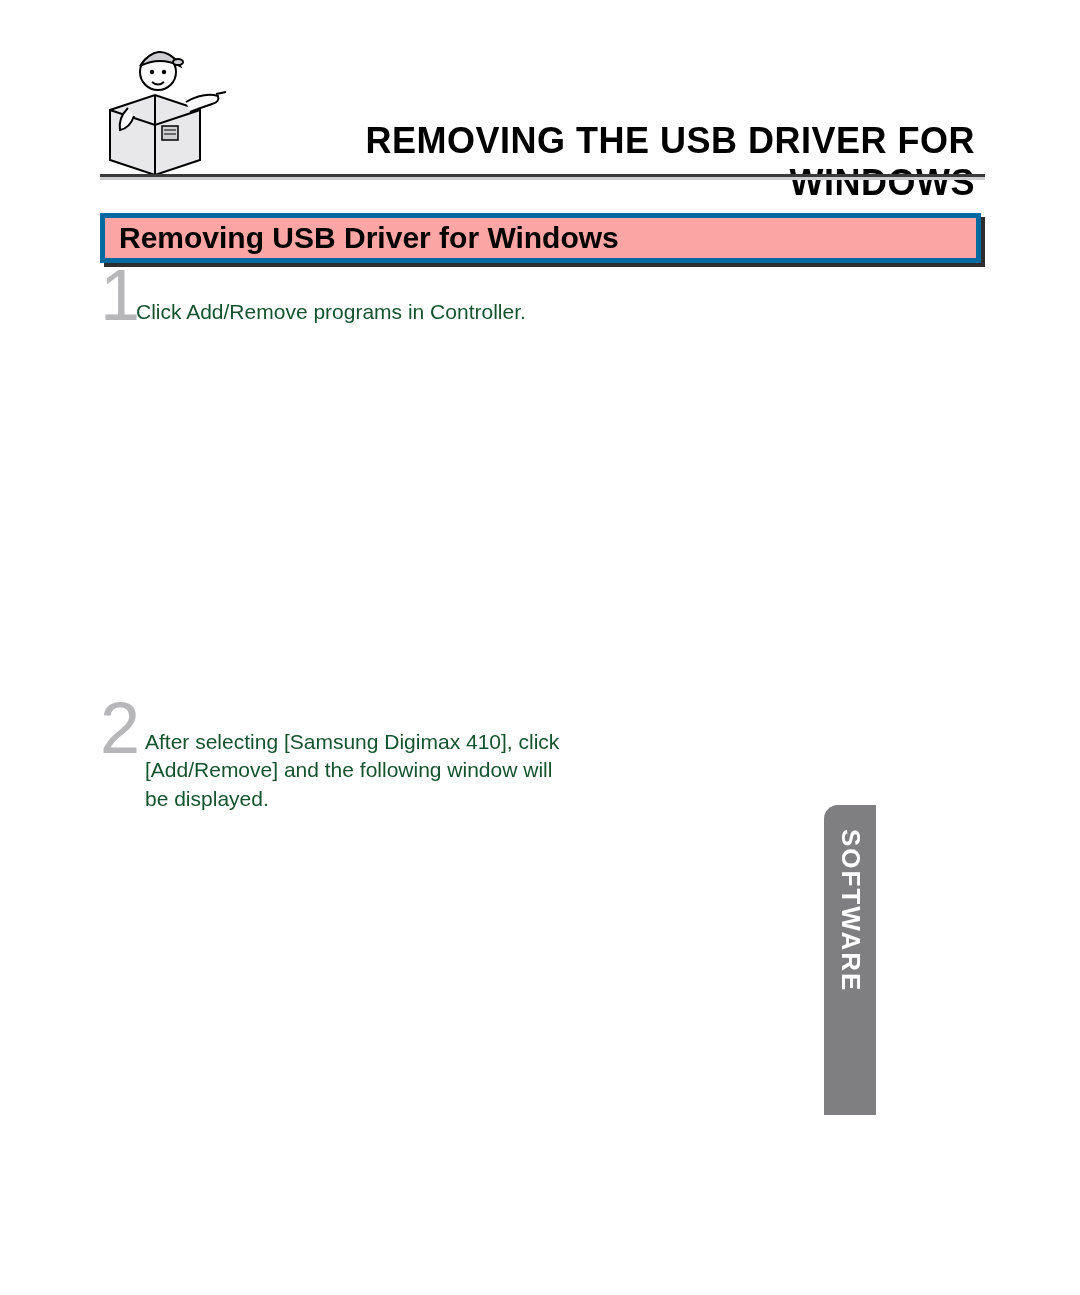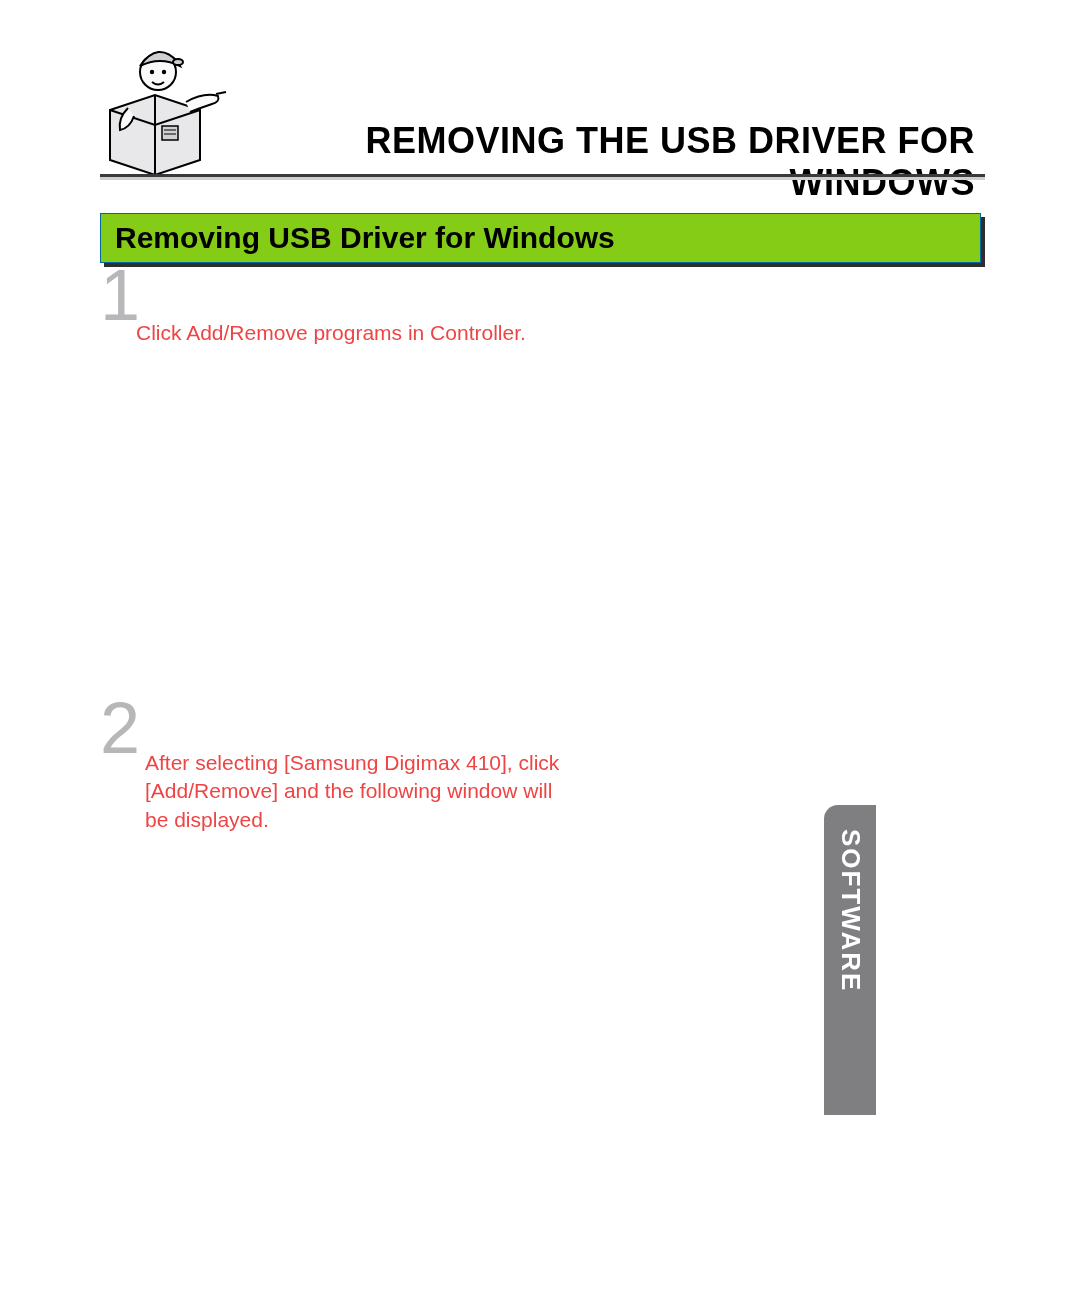--- a/index.html
+++ b/index.html
@@ -50,22 +50,22 @@
     width: 881px;
     height: 50px;
     background: #2e2e2e;
   }
   .section-heading {
     position: absolute;
     top: 213px;
     left: 100px;
     width: 881px;
     height: 50px;
-    background: #84cc16;
-    border: 1px solid #0369a1;
+    background: #fca5a5;
+    border: 5px solid #0369a1;
     display: flex;
     align-items: center;
     padding-left: 14px;
   }
   .section-heading span {
     font-size: 30px;
     font-weight: bold;
     color: #000;
   }
 
@@ -88,23 +88,22 @@
     color: #b7b7ba;
     font-stretch: condensed;
     letter-spacing: -2px;
   }
   .step-text {
     position: absolute;
     left: 36px;
     top: 6px;
     font-size: 21px;
     line-height: 1.35;
-    color: #ef4444;
+    color: #14532d;
     width: 430px;
-    margin-top: 21px;
   }
   .step2 .step-num { top: -28px; }
   .step2 .step-text { left: 45px; top: 8px; }
 
   .side-tab {
     position: absolute;
     right: 0;
     top: 805px;
     width: 52px;
     height: 310px;

